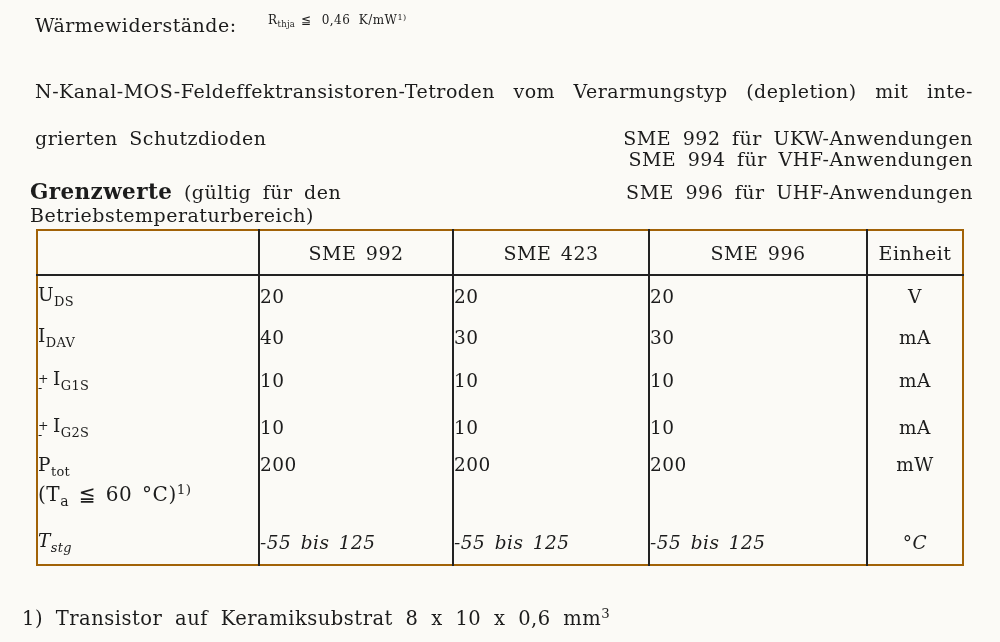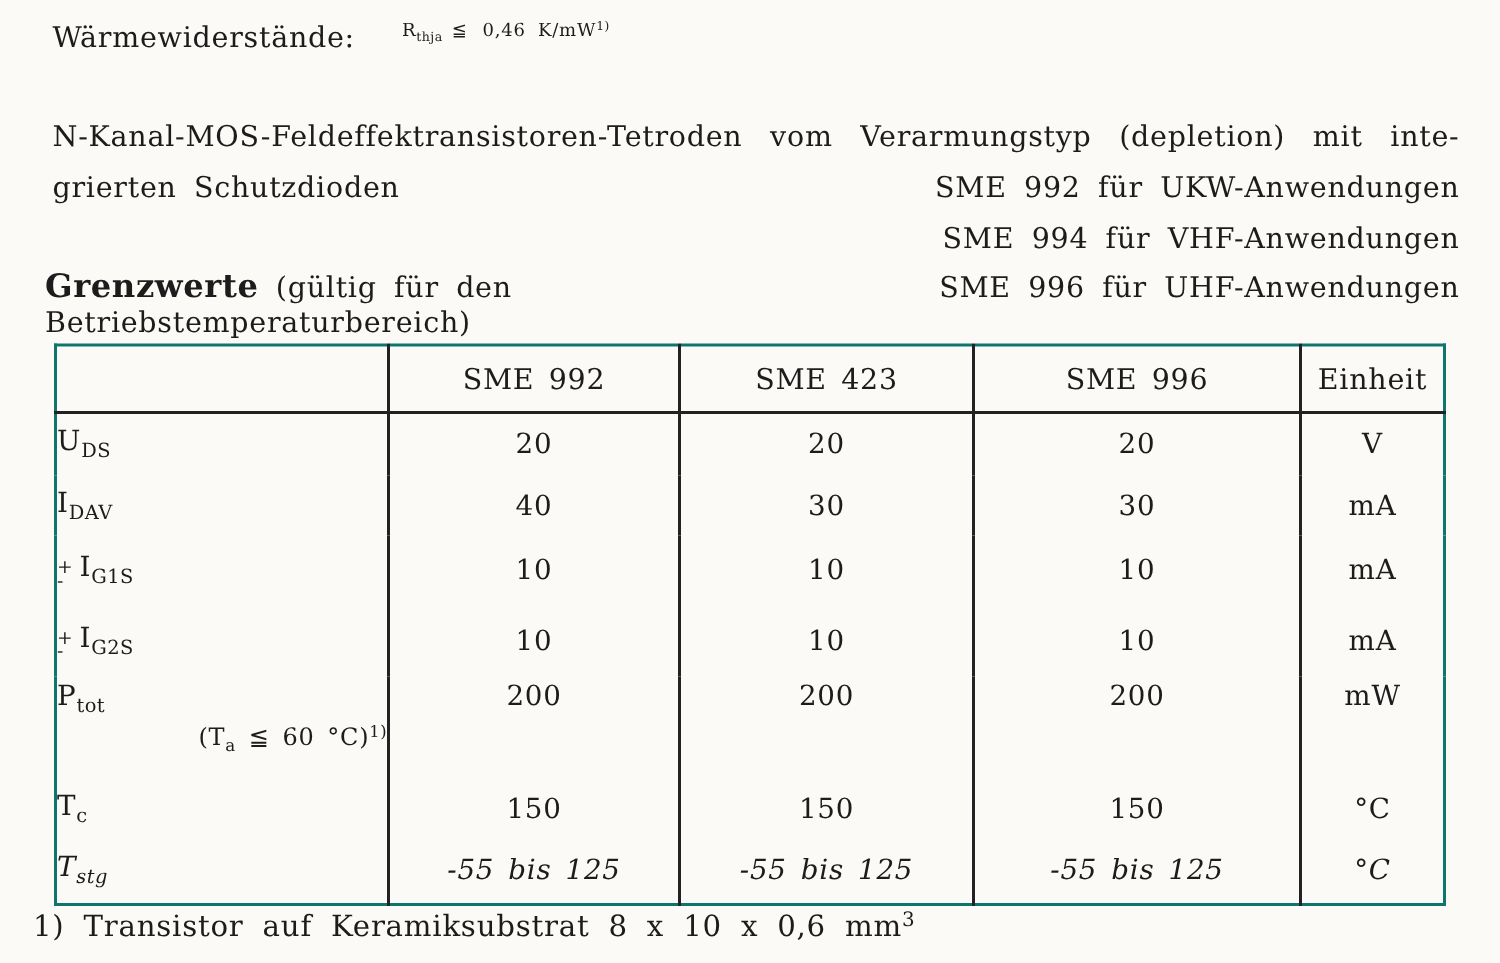--- a/index.html
+++ b/index.html
@@ -18,47 +18,47 @@
 
   
   .thermal-label{top:14px;left:35px;font-size:19px;}
   .thermal-formula{top:12px;left:268px;font-size:12px;}
   .thermal-formula .rel{margin:0 10px 0 6px;}
   .thermal-formula .val{word-spacing:4px;}
 
   
   .desc1{top:80px;left:35px;right:27px;font-size:19px;text-align:justify;word-spacing:6px;}
   .desc1::after{content:"";display:inline-block;width:100%;height:0;}
-  .row2{top:114px;left:35px;right:27px;display:flex;justify-content:space-between;font-size:19px;word-spacing:5px;}
+  .row2{top:127px;left:35px;right:27px;display:flex;justify-content:space-between;font-size:19px;word-spacing:5px;}
   .app-line{font-size:19px;word-spacing:5px;white-space:nowrap;}
   .app2{top:148px;right:27px;text-align:right;}
   .limits-row{top:179px;left:30px;right:27px;display:flex;justify-content:center;align-items:baseline;}
   .limits-left{font-size:19px;word-spacing:5px;}
   .limits-title{font-weight:bold;font-size:21.5px;letter-spacing:.4px;}
 
   
   .gtable{top:229px;left:36px;border-collapse:collapse;table-layout:fixed;width:926px;
           font-size:18.5px;word-spacing:3px;}
   .gtable td,.gtable th{padding:0;font-weight:normal;}
-  .gtable{border:2px solid #0f766e;}
+  .gtable{border:2px solid #a16207;}
   .gtable .vline{border-left:2px solid #222;}
   .gtable thead th{border-bottom:2px solid #222;height:43px;text-align:center;font-size:19px;}
-  .cv{text-align:center;vertical-align:middle;}
+  .cv{text-align:left;vertical-align:middle;}
   .cu{text-align:center;vertical-align:middle;}
   .c0{text-align:left;padding-left:8px;vertical-align:middle;}
   .r1 td{height:41px;margin-left:24px;}
   .r2 td{height:40px;}
   .r3 td{height:47px;}
   .r4 td{height:47px;}
   .r5 td{height:66px;vertical-align:top;padding-top:3px;}
   .r6 td{height:38px;}
   .r7 td{height:44px;font-style:italic;}
   .pm{display:inline-flex;flex-direction:column;font-size:12.5px;line-height:9px;
       vertical-align:2px;margin-right:4px;}
-  .cond{font-size:16px;margin-top:2px;text-align:right;}
+  .cond{font-size:20px;margin-top:2px;}
 
   
   .footnote{top:606px;left:22px;font-size:19.5px;word-spacing:6px;}
 </style>
 </head>
 <body>
 
 <div class="abs thermal-label">Wärmewiderstände:</div>
 <div class="abs thermal-formula"><span>R</span><sub>thja</sub><span class="rel">≦</span><span class="val">0,46 K/mW</span><sup>1)</sup></div>
 
@@ -131,27 +131,20 @@
     <tr class="r5">
       <td class="c0">
         <div><span>P</span><sub>tot</sub></div>
         <div class="cond"><span>(T</span><sub>a</sub><span> ≦ 60 °C)</span><sup>1)</sup></div>
       </td>
       <td class="cv vline">200</td>
       <td class="cv vline">200</td>
       <td class="cv vline">200</td>
       <td class="cu vline">mW</td>
     </tr>
-    <tr class="r6">
-      <td class="c0"><span>T</span><sub>c</sub></td>
-      <td class="cv vline">150</td>
-      <td class="cv vline">150</td>
-      <td class="cv vline">150</td>
-      <td class="cu vline">°C</td>
-    </tr>
     <tr class="r7">
       <td class="c0"><span>T</span><sub>stg</sub></td>
       <td class="cv vline">-55 bis 125</td>
       <td class="cv vline">-55 bis 125</td>
       <td class="cv vline">-55 bis 125</td>
       <td class="cu vline">°C</td>
     </tr>
   </tbody>
 </table>
 

